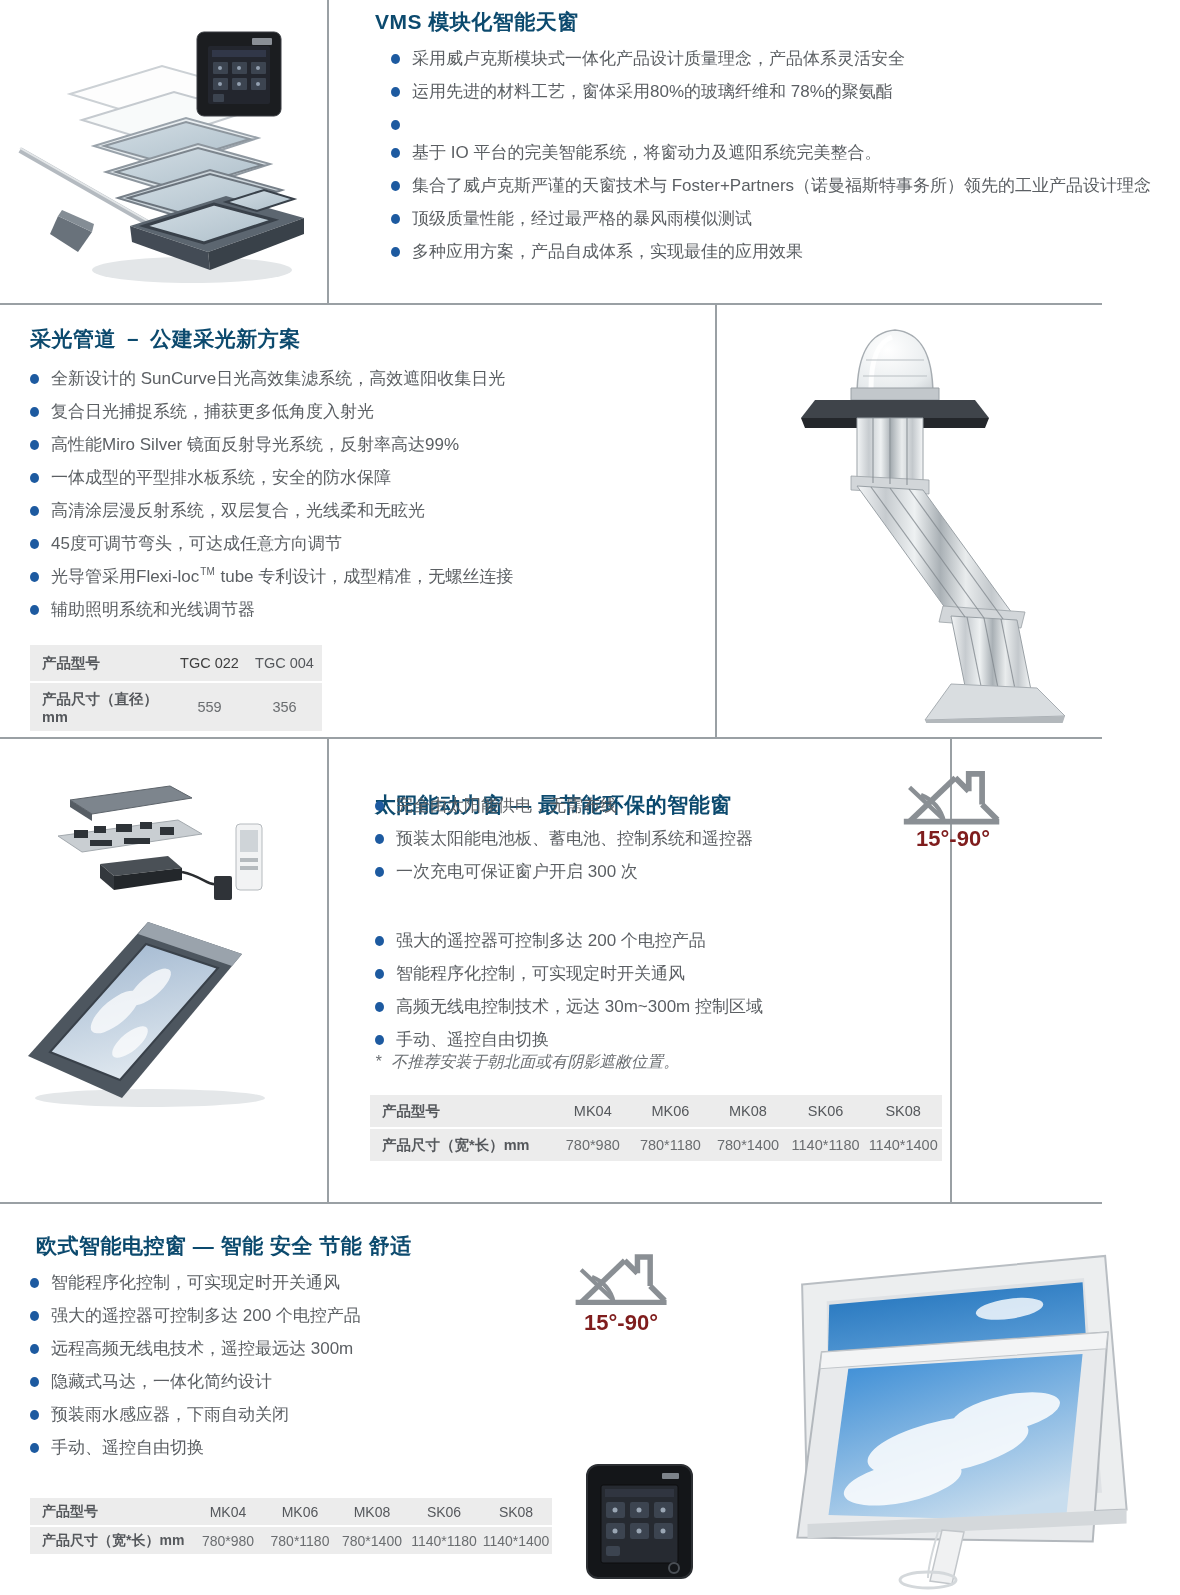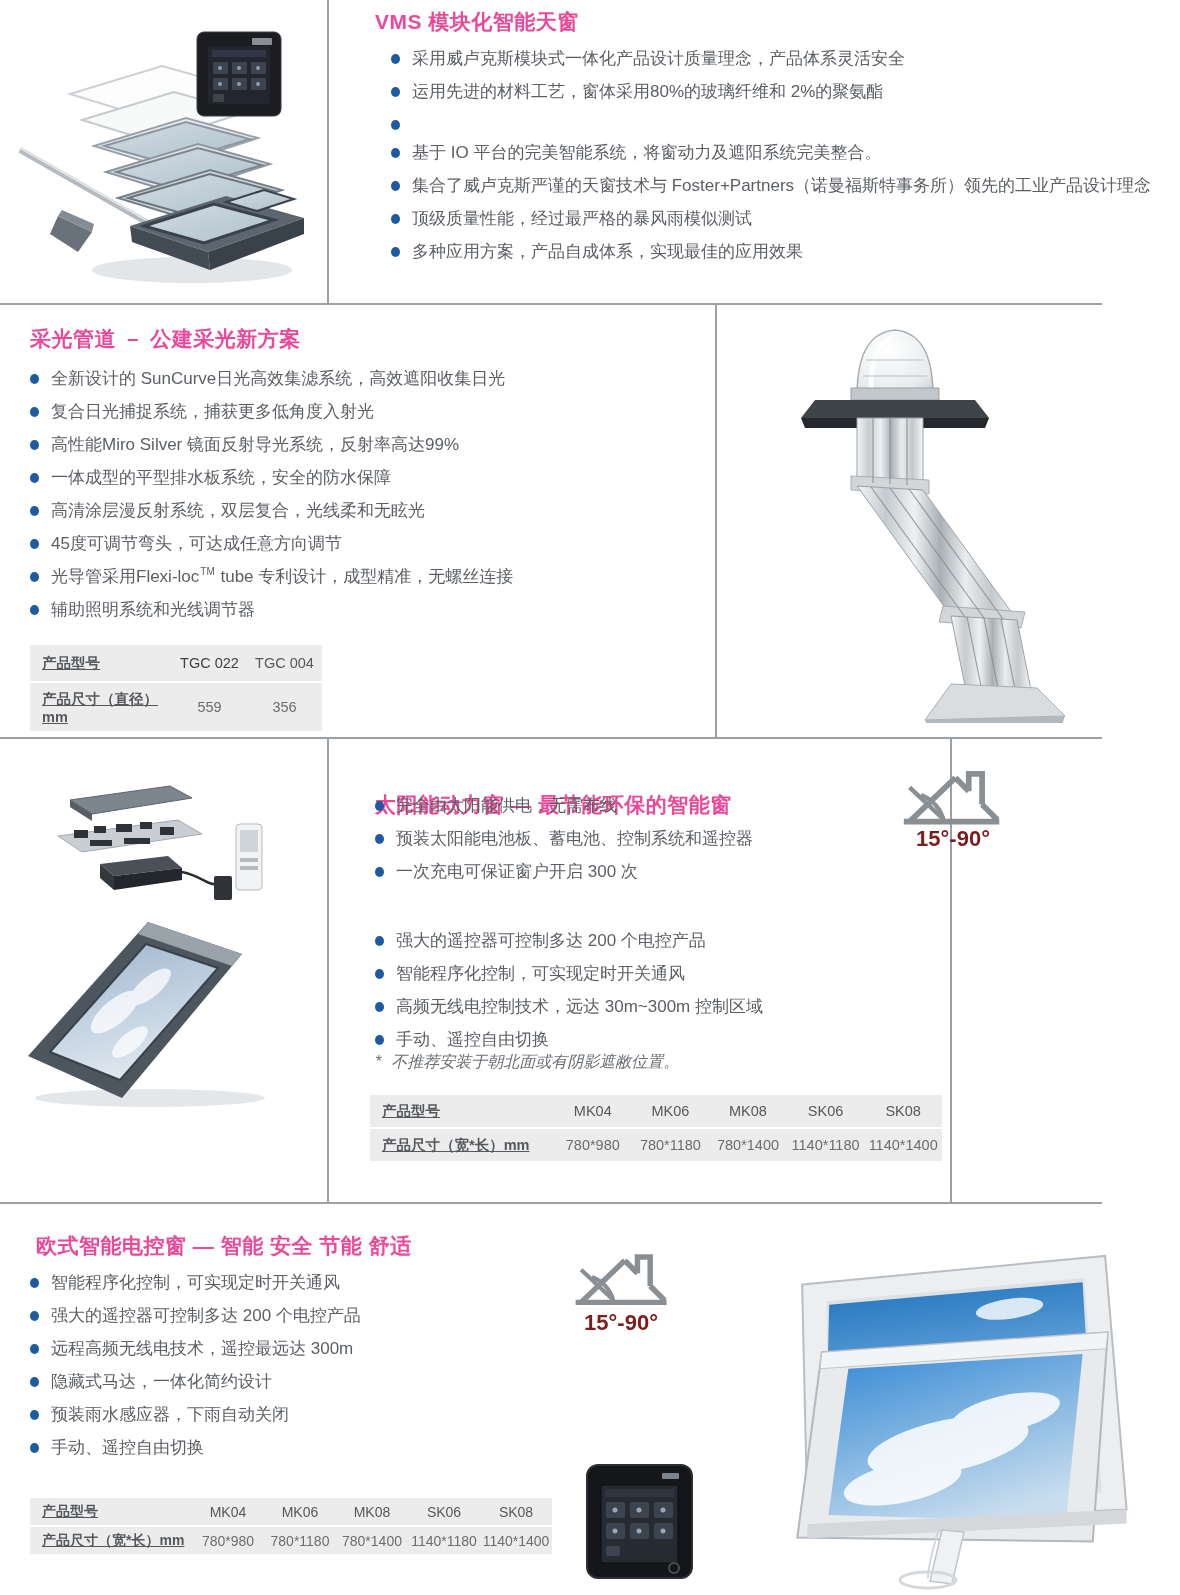--- a/index.html
+++ b/index.html
@@ -1,30 +1,30 @@
 <!DOCTYPE html>
 <html><head>
 <meta charset="utf-8">
 <style>
   html,body{margin:0;padding:0;background:#fff;}
   body{font-family:"Liberation Sans","DejaVu Sans",sans-serif;}
   .page{position:relative;width:1180px;height:1595px;background:#ffffff;overflow:hidden;}
   .hrule{position:absolute;left:0;width:1102px;height:2px;background:#9aa0a4;}
   .vrule{position:absolute;width:2px;background:#9aa0a4;}
-  .sec-title{position:absolute;font-size:21px;font-weight:700;color:#ec4899;letter-spacing:.5px;white-space:nowrap;}
+  .sec-title{position:absolute;font-size:21px;font-weight:700;color:#0c4a6e;letter-spacing:.5px;white-space:nowrap;}
   .bullets{position:absolute;margin:0;padding:0;list-style:none;}
   .bullets li{display:flex;align-items:flex-start;margin-bottom:12px;font-size:17px;line-height:21px;color:#5b5f63;white-space:nowrap;}
   .dot{flex:0 0 auto;width:9px;height:10px;border-radius:50%;background:#1d5aa0;margin:6px 12px 0 0;}
   sup.tm{font-size:10px;line-height:10px;margin:0 1px;}
   .note{position:absolute;font-size:16px;font-style:italic;color:#6b6f73;white-space:nowrap;}
   .note .mark{margin-right:10px;}
   .spec{position:absolute;font-size:14.5px;color:#6a6d70;}
   .spec .row{display:flex;align-items:center;background:#ececec;}
   .spec .row + .row{margin-top:2px;}
-  .spec .lab{font-weight:700;color:#55585c;padding-left:12px;text-align:left;text-decoration:underline;}
+  .spec .lab{font-weight:700;color:#55585c;padding-left:12px;text-align:left;}
   .spec .val{flex:1;text-align:center;}
   .pitch-label{position:absolute;font-size:22px;font-weight:700;color:#7f1d1d;text-align:center;white-space:nowrap;}
   .img{position:absolute;}
 </style>
 </head>
 <body>
 
 <div class="page">
 
   <div class="hrule" style="top:303px;"></div>
@@ -93,21 +93,21 @@
   </svg>
 
   <div class="sec-title" style="left:375px;top:8px;">VMS 模块化智能天窗</div>
   <ul class="bullets" style="left:391px;top:48px;width:800px;">
     <li>
         <span class="dot"></span>
         <span>采用威卢克斯模块式一体化产品设计质量理念，产品体系灵活安全</span>
       </li>
     <li>
         <span class="dot"></span>
-        <span>运用先进的材料工艺，窗体采用80%的玻璃纤维和 2%的聚氨酯</span>
+        <span>运用先进的材料工艺，窗体采用80%的玻璃纤维和 78%的聚氨酯</span>
       </li>
     <li>
         <span class="dot"></span>
       </li>
     <li>
         <span class="dot"></span>
         <span>基于 IO 平台的完美智能系统，将窗动力及遮阳系统完美整合。</span>
       </li>
     <li>
         <span class="dot"></span>

